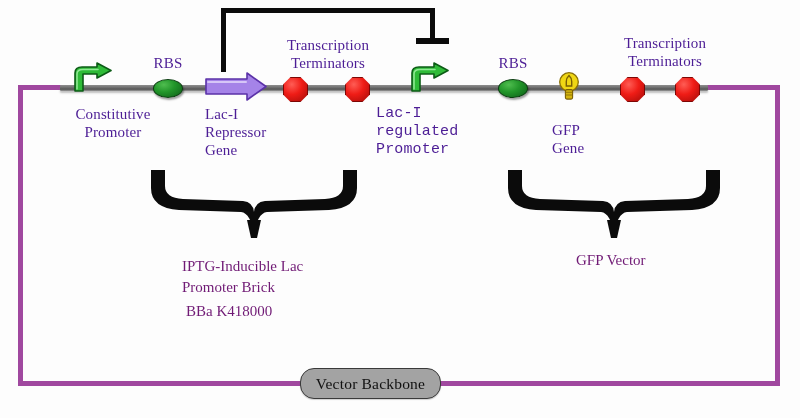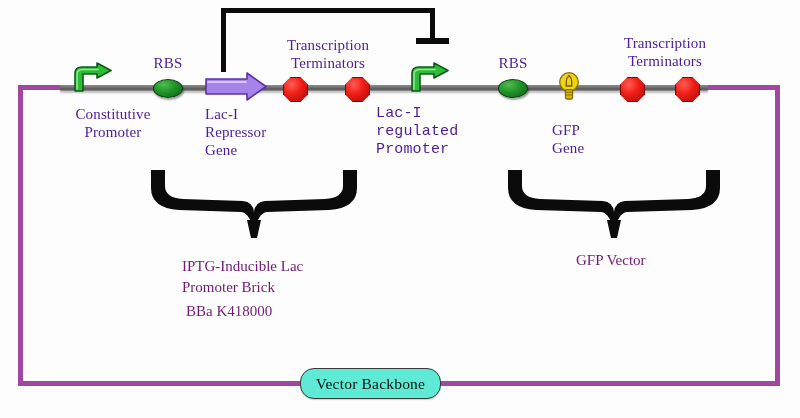--- a/index.html
+++ b/index.html
@@ -36,21 +36,21 @@
     background: linear-gradient(to bottom, #8f8f8f 0%, #6d6d6d 45%, #555 70%, #9a9a9a 100%);
     border-radius: 1px;
     box-shadow: 0 2px 2px rgba(120,120,120,0.45);
   }
 
   
   #vb-label {
     position: absolute;
     left: 300px; top: 368px;
     width: 139px; height: 29px;
-    background: #5eead4;
+    background: #a3a3a3;
     border: 1.6px solid #3a3a3a;
     border-radius: 14px;
     display: flex; align-items: center; justify-content: center;
     font-size: 15.5px; color: #111;
     letter-spacing: .2px;
     box-shadow: 0 1px 1px rgba(0,0,0,.18);
   }
 
   
   .glyph { position: absolute; }

